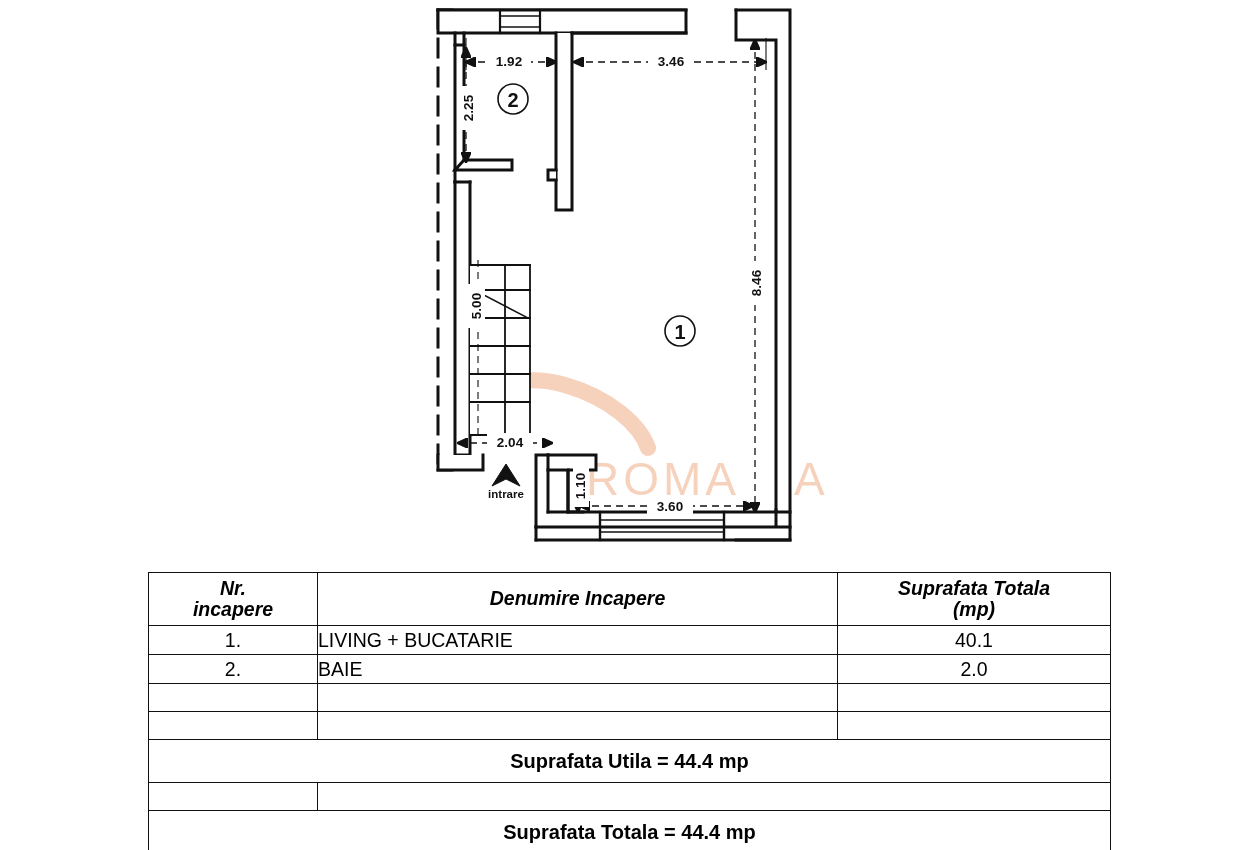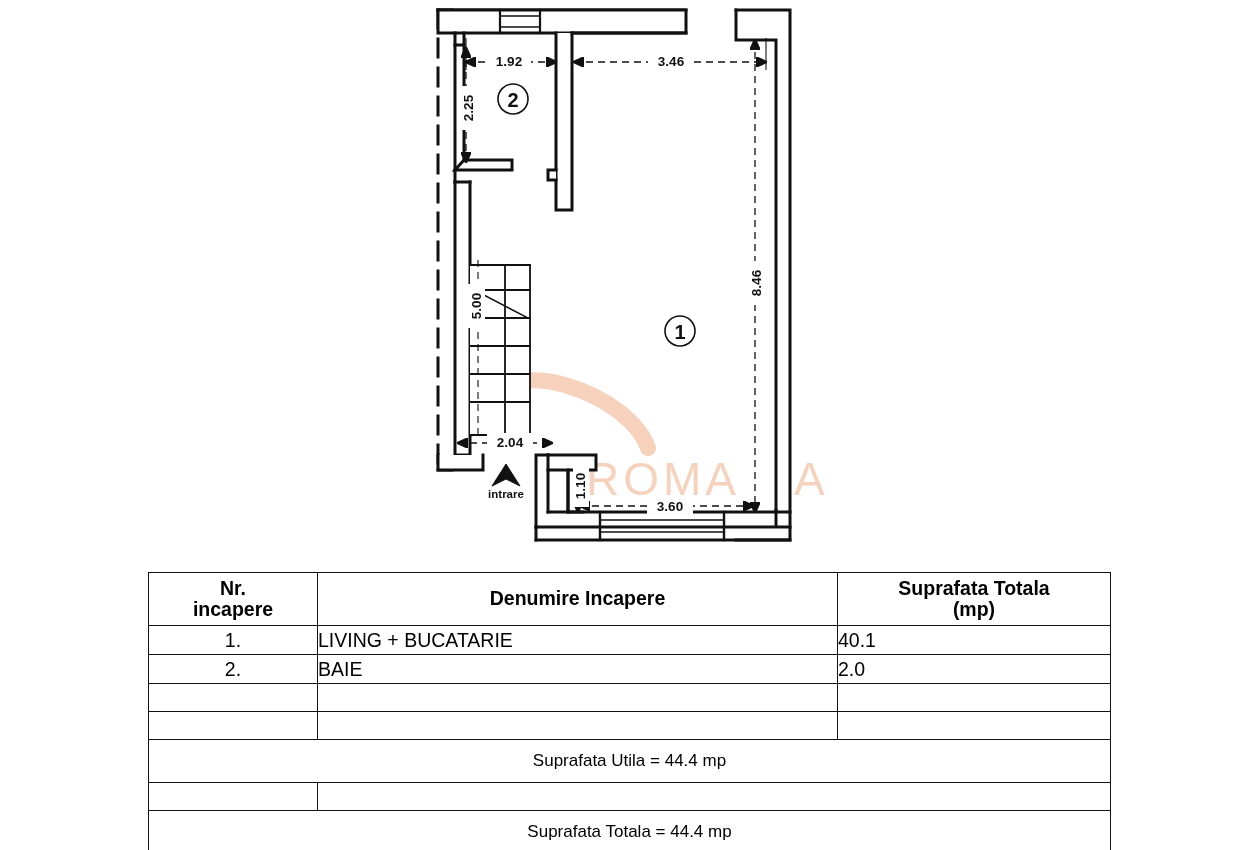--- a/index.html
+++ b/index.html
@@ -17,26 +17,26 @@
 
   
   #areatable{position:absolute;left:148px;top:572px;width:962px;height:278px;}
   table.at{border-collapse:collapse;width:962px;table-layout:fixed;
            font-family:"Liberation Sans",sans-serif;}
   table.at td{border:1.6px solid #111;padding:0;vertical-align:middle;}
   .c1{width:169px;}
   .c2{width:520px;}
   .c3{width:273px;}
 
-  .hdr{font-weight:bold;font-size:19.5px;text-align:center;line-height:1.1;height:52px;}
+  .hdr{font-weight:bold;font-size:19.5px;text-align:center;line-height:1.1;height:52px;font-style:italic;}
   .num{font-size:19.5px;text-align:center;height:28px;}
   .nm{font-size:19.5px;text-align:left;padding-left:16px;height:28px;margin-top:32px;}
-  .ar{font-size:19.5px;height:28px;}
+  .ar{font-size:19.5px;text-align:center;height:28px;}
   .blank{height:27px;}
-  .totalrow{font-weight:normal;font-size:17px;text-align:center;height:42px;}
+  .totalrow{font-weight:bold;font-size:20px;text-align:center;height:42px;}
 </style>
 </head>
 <body>
 
 <div id="page">
 
   <div id="plan">
     <svg width="1233" height="565" viewBox="0 0 1233 565" xmlns="http://www.w3.org/2000/svg">
 
       <g opacity="1">

